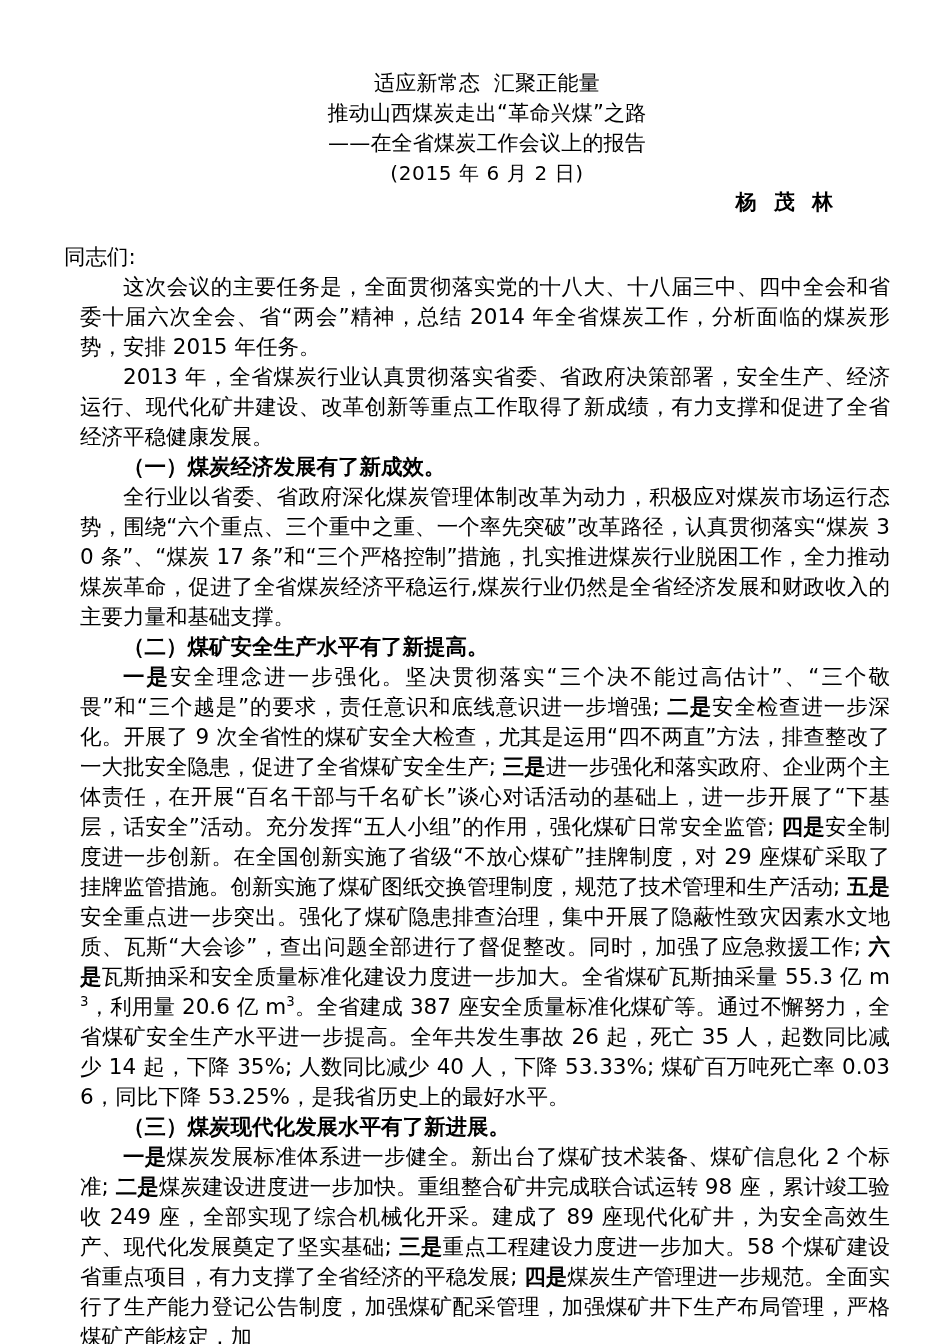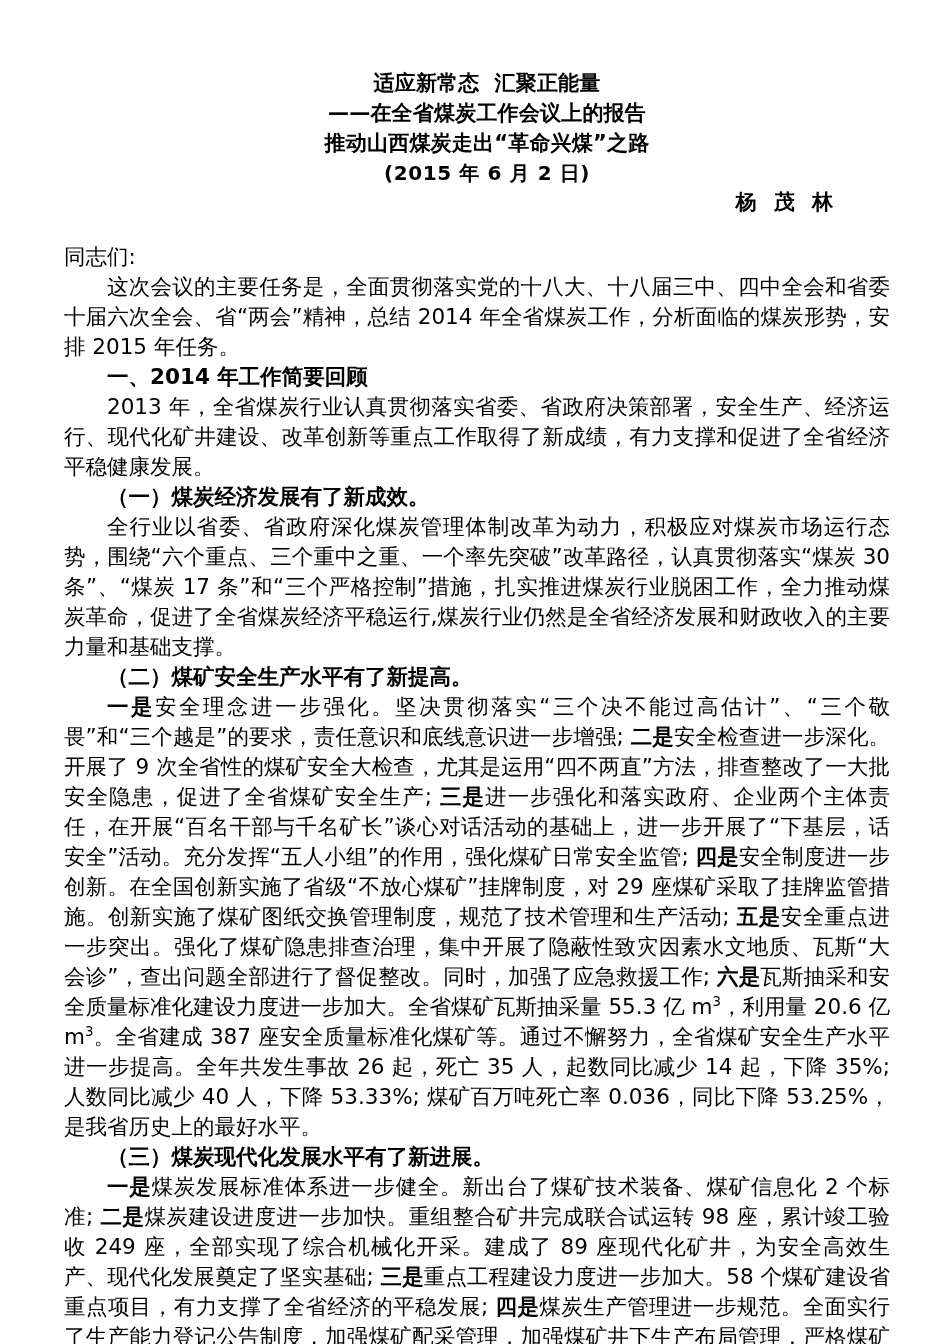--- a/index.html
+++ b/index.html
@@ -8,21 +8,21 @@
     font-family:"DejaVu Sans","Liberation Sans",sans-serif;
     color:#000000;
     -webkit-font-smoothing:antialiased;
   }
   .page { position:relative; width:950px; height:1344px; background:#fff; overflow:hidden; }
 
   
   .title-block {
     padding-top:68px;
     text-align:center;
-    font-weight:bold;
+    font-weight:normal;
     font-size:21px;
     line-height:30px;
     letter-spacing:0.2px;
     padding-left:24px;
   }
   .title-line { display:block; white-space:pre; }
   .title-line.t1 { font-size:21px; }
   .title-line.t2 { font-size:21px; }
   .title-line.t3 { font-size:21px; }
   .title-line.t4 { font-size:20px; letter-spacing:0.6px; }
@@ -46,44 +46,43 @@
   p.para {
     margin:0;
     font-size:21.5px;
     line-height:30px;
     text-align:justify;
     text-justify:inter-character;
     text-align-last:left;
     letter-spacing:0px;
     word-break:break-all;
   }
-  p.indent { text-indent:2em; }
+  p.indent { text-indent:2em;margin-left:16px; }
   p.noindent { text-indent:0; }
   b.runin { font-weight:bold; }
   sup { font-size:0.62em; vertical-align:super; line-height:0; }
 </style>
 </head>
 <body>
 
 <div class="page">
 
   <div class="title-block">
     <span class="title-line t1">适应新常态  汇聚正能量</span>
+    <span class="title-line t2">推动山西煤炭走出“革命兴煤”之路</span>
     <span class="title-line t3">——在全省煤炭工作会议上的报告</span>
-    <span class="title-line t2">推动山西煤炭走出“革命兴煤”之路</span>
     <span class="title-line t4">(2015 年 6 月 2 日)</span>
   </div>
 
   <div class="author-row">杨 茂 林</div>
 
   <div class="body-area">
     <p class="para noindent">同志们:</p>
     <div id="paras">
         <p class="para indent">这次会议的主要任务是，全面贯彻落实党的十八大、十八届三中、四中全会和省委十届六次全会、省“两会”精神，总结 2014 年全省煤炭工作，分析面临的煤炭形势，安排 2015 年任务。</p>
-        <p class="para indent"><b>一、2014 年工作简要回顾</b></p>
         <p class="para indent">2013 年，全省煤炭行业认真贯彻落实省委、省政府决策部署，安全生产、经济运行、现代化矿井建设、改革创新等重点工作取得了新成绩，有力支撑和促进了全省经济平稳健康发展。</p>
         <p class="para indent"><b>（一）煤炭经济发展有了新成效。</b></p>
         <p class="para indent">全行业以省委、省政府深化煤炭管理体制改革为动力，积极应对煤炭市场运行态势，围绕“六个重点、三个重中之重、一个率先突破”改革路径，认真贯彻落实“煤炭 30 条”、“煤炭 17 条”和“三个严格控制”措施，扎实推进煤炭行业脱困工作，全力推动煤炭革命，促进了全省煤炭经济平稳运行,煤炭行业仍然是全省经济发展和财政收入的主要力量和基础支撑。</p>
         <p class="para indent"><b>（二）煤矿安全生产水平有了新提高。</b></p>
         <p class="para indent"><b class="runin">一是</b><span>安全理念进一步强化。坚决贯彻落实“三个决不能过高估计”、“三个敬畏”和“三个越是”的要求，责任意识和底线意识进一步增强; </span><b class="runin">二是</b><span>安全检查进一步深化。开展了 9 次全省性的煤矿安全大检查，尤其是运用“四不两直”方法，排查整改了一大批安全隐患，促进了全省煤矿安全生产; </span><b class="runin">三是</b><span>进一步强化和落实政府、企业两个主体责任，在开展“百名干部与千名矿长”谈心对话活动的基础上，进一步开展了“下基层，话安全”活动。充分发挥“五人小组”的作用，强化煤矿日常安全监管; </span><b class="runin">四是</b><span>安全制度进一步创新。在全国创新实施了省级“不放心煤矿”挂牌制度，对 29 座煤矿采取了挂牌监管措施。创新实施了煤矿图纸交换管理制度，规范了技术管理和生产活动; </span><b class="runin">五是</b><span>安全重点进一步突出。强化了煤矿隐患排查治理，集中开展了隐蔽性致灾因素水文地质、瓦斯“大会诊”，查出问题全部进行了督促整改。同时，加强了应急救援工作; </span><b class="runin">六是</b><span>瓦斯抽采和安全质量标准化建设力度进一步加大。全省煤矿瓦斯抽采量 55.3 亿 m</span><sup>3</sup><span>，利用量 20.6 亿 m</span><sup>3</sup><span>。全省建成 387 座安全质量标准化煤矿等。通过不懈努力，全省煤矿安全生产水平进一步提高。全年共发生事故 26 起，死亡 35 人，起数同比减少 14 起，下降 35%; 人数同比减少 40 人，下降 53.33%; 煤矿百万吨死亡率 0.036，同比下降 53.25%，是我省历史上的最好水平。</span></p>
         <p class="para indent"><b>（三）煤炭现代化发展水平有了新进展。</b></p>
         <p class="para indent"><b class="runin">一是</b><span>煤炭发展标准体系进一步健全。新出台了煤矿技术装备、煤矿信息化 2 个标准; </span><b class="runin">二是</b><span>煤炭建设进度进一步加快。重组整合矿井完成联合试运转 98 座，累计竣工验收 249 座，全部实现了综合机械化开采。建成了 89 座现代化矿井，为安全高效生产、现代化发展奠定了坚实基础; </span><b class="runin">三是</b><span>重点工程建设力度进一步加大。58 个煤矿建设省重点项目，有力支撑了全省经济的平稳发展; </span><b class="runin">四是</b><span>煤炭生产管理进一步规范。全面实行了生产能力登记公告制度，加强煤矿配采管理，加强煤矿井下生产布局管理，严格煤矿产能核定，加</span></p>
       </div>
   </div>
 

